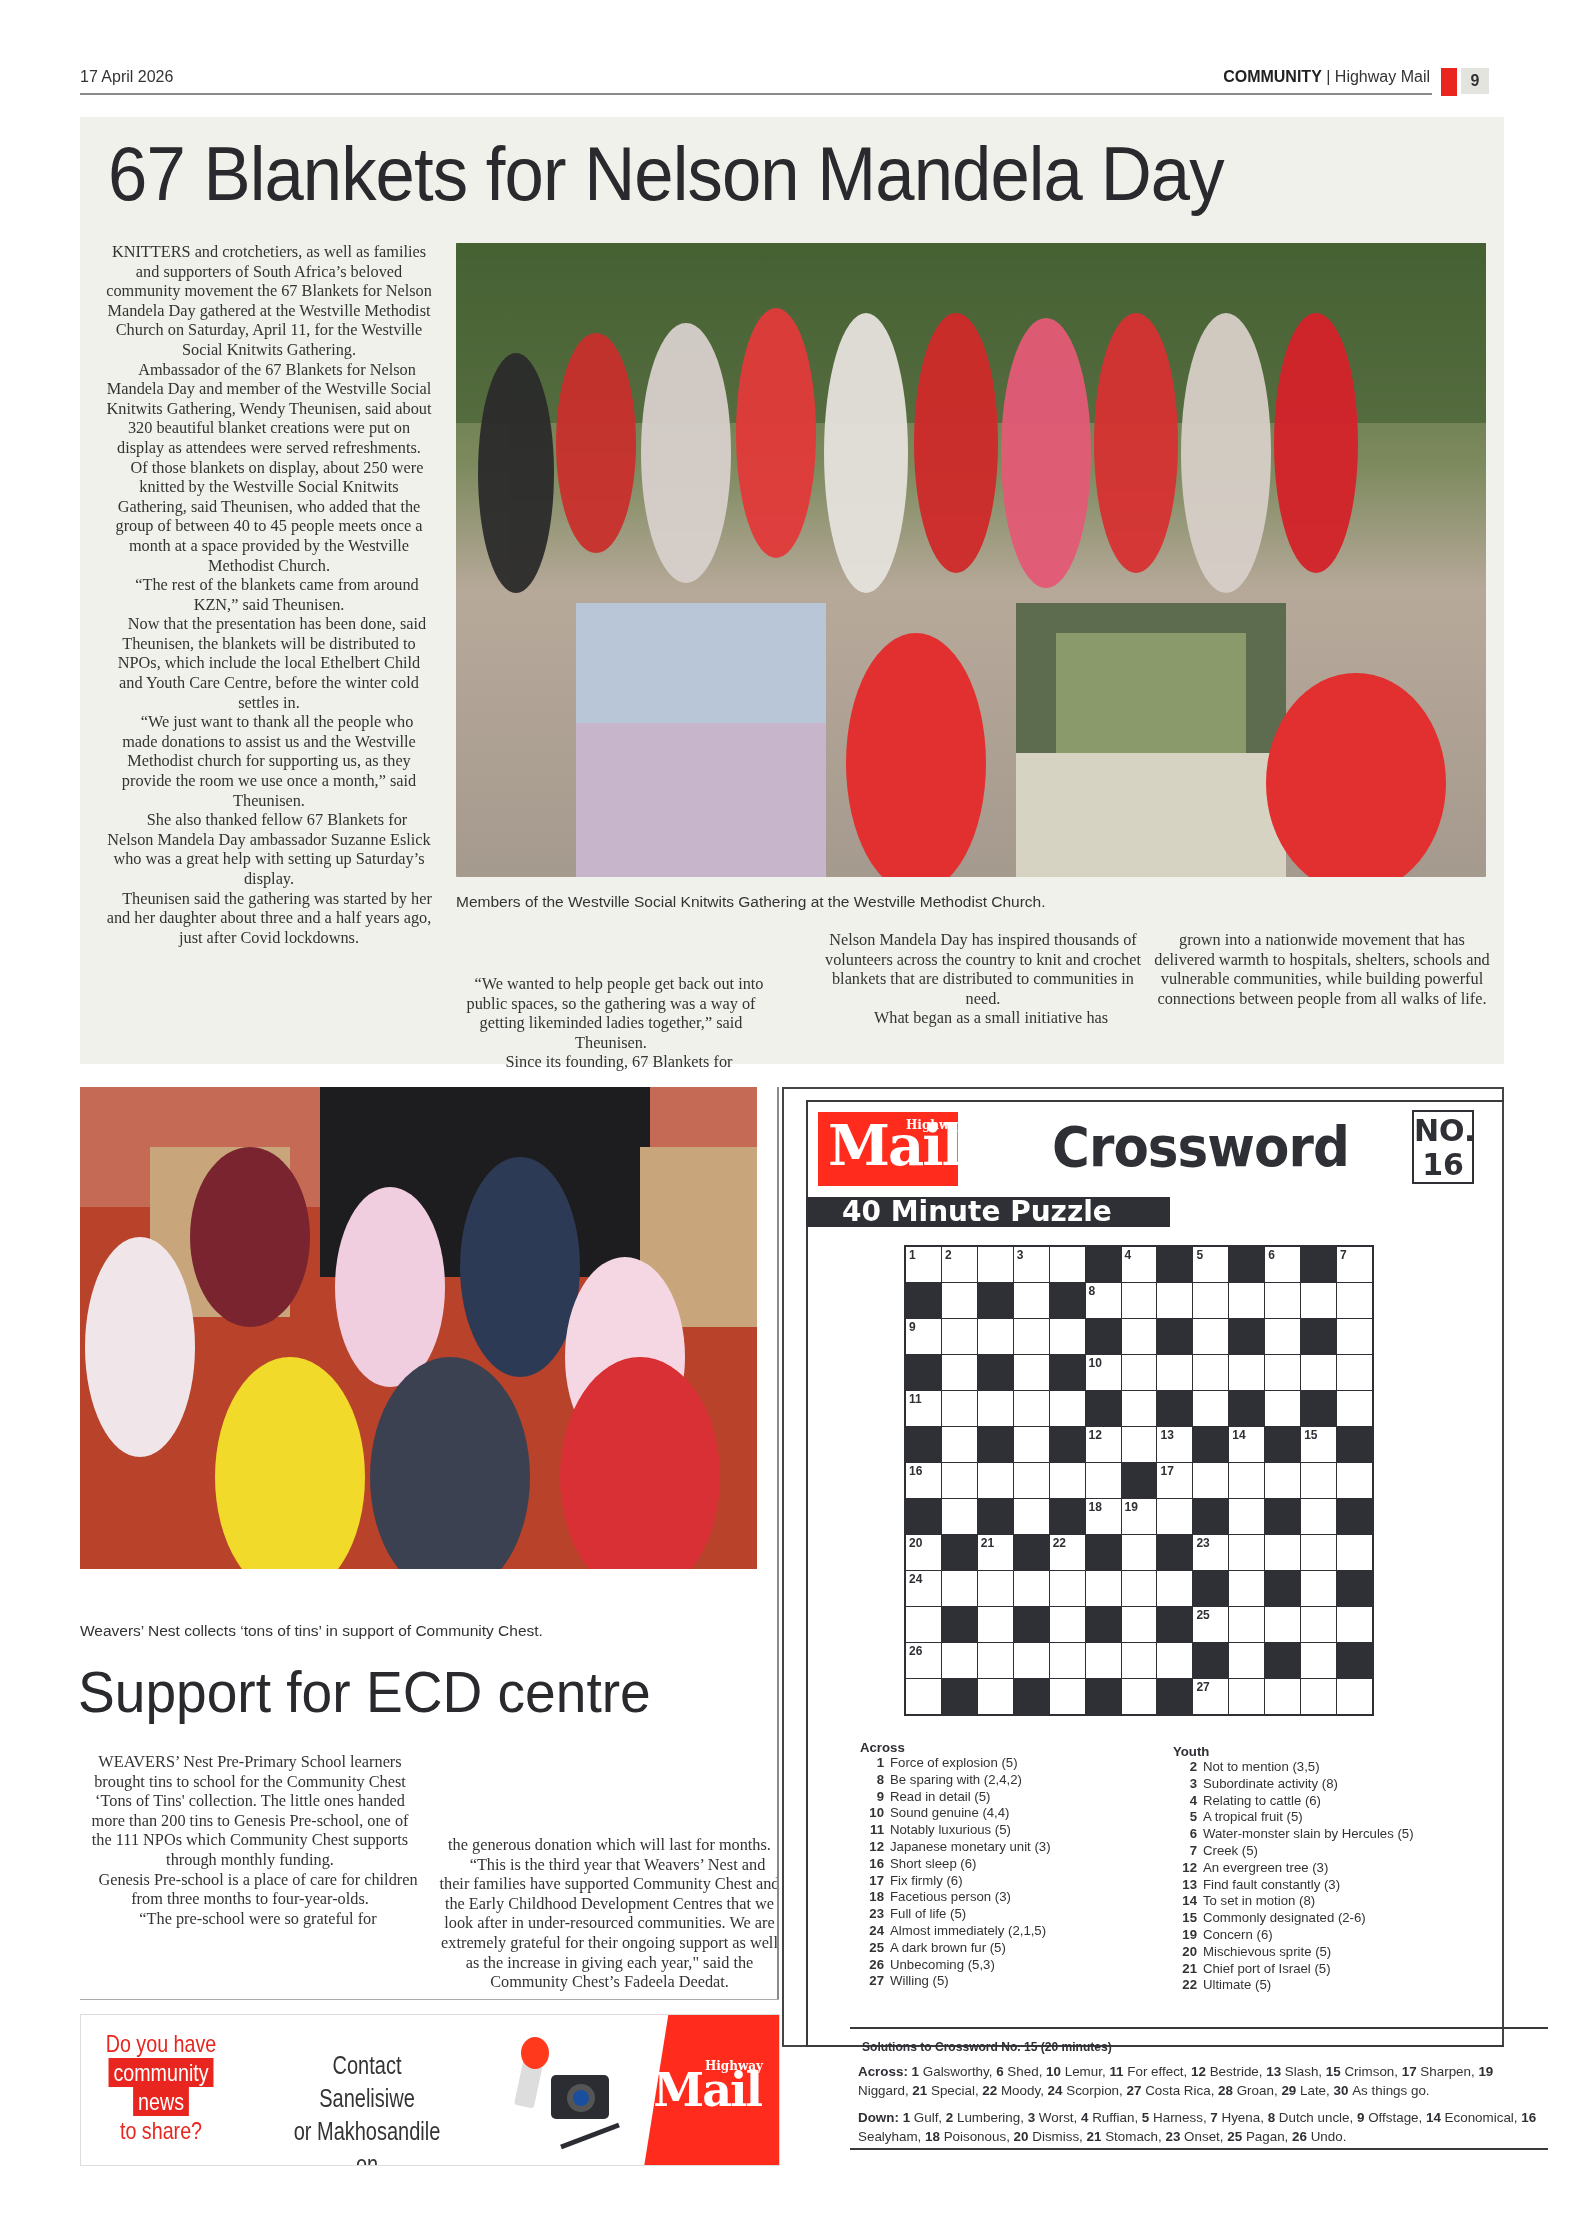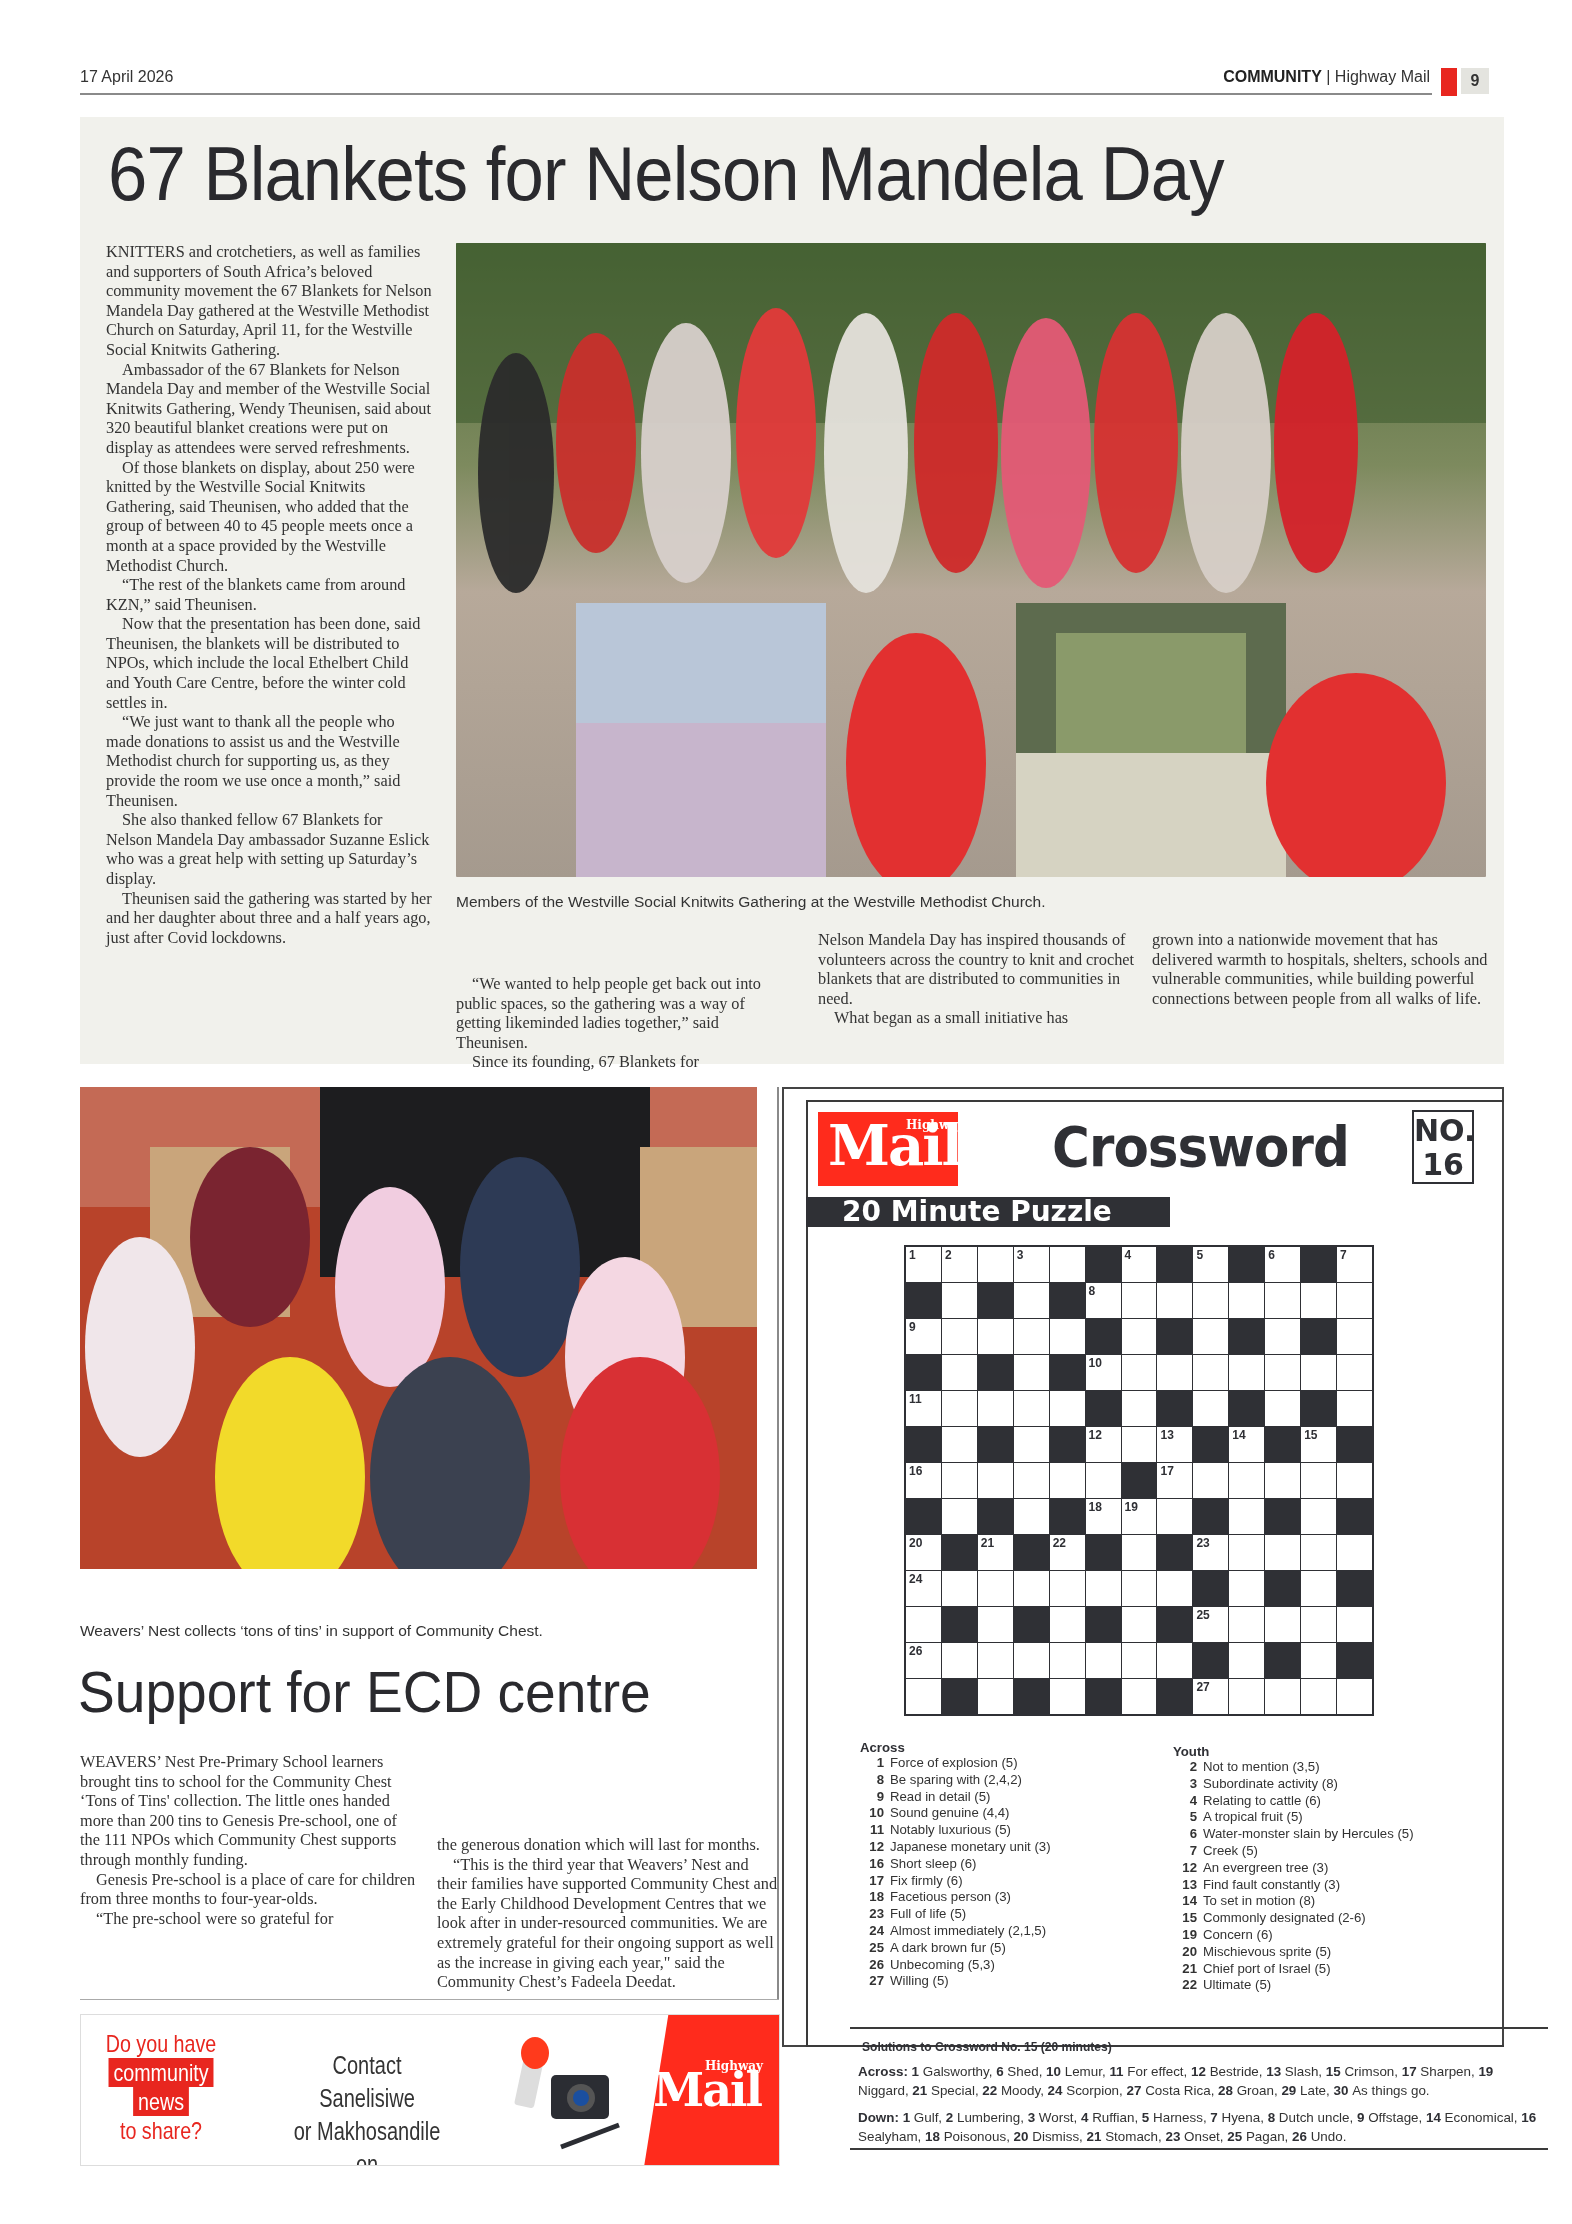--- a/index.html
+++ b/index.html
@@ -11,21 +11,21 @@
   .hdr-right { right: 142px; top: 68px; font: 16px "Liberation Sans", sans-serif; color: #333; }
   .hdr-right b { font-weight: 700; color: #222; }
   .hdr-rule { left: 80px; top: 93px; width: 1352px; height: 2px; background: #8a8a8a; }
   .hdr-red { left: 1441px; top: 68px; width: 16px; height: 28px; background: #e8261f; }
   .hdr-page { left: 1461px; top: 68px; width: 28px; height: 26px; background: #e4e4df; font: bold 16px "Liberation Sans", sans-serif; text-align: center; line-height: 26px; color: #333; }
 
   
   .top-article { left: 80px; top: 117px; width: 1424px; height: 947px; background: #f1f1ec; }
   .top-headline { left: 108px; top: 130px; font: 76px "Liberation Sans", sans-serif; letter-spacing: -1px; transform: scaleX(0.93); transform-origin: left top; color: #2a2a2e; white-space: nowrap; }
   .col-text { font-size: 16.3px; line-height: 19.6px; color: #333; }
-  .col-text p { text-indent: 16px; }
+  .col-text p { text-indent: 16px; text-align: center; }
   .col-text p.first { text-indent: 0; }
   .top-col1 { left: 106px; top: 242px; width: 326px; }
   .photo1 { left: 456px; top: 243px; width: 1030px; height: 634px; overflow: hidden; border-radius: 1px; }
   .caption { font: 15.5px "Liberation Sans", sans-serif; color: #333; }
   .caption1 { left: 456px; top: 893px; }
   .top-col2 { left: 456px; top: 930px; width: 310px; margin-top: 44px; }
   .top-col3 { left: 818px; top: 930px; width: 330px; }
   .top-col4 { left: 1152px; top: 930px; width: 340px; }
 
   
@@ -198,21 +198,21 @@
 <div class="abs cw-inner"></div>
 <div class="abs cw-logo">
   <span class="highway-word" style="left:88px;top:6px;">Highway</span>
   <span class="mail-word" style="left:10px;top:0px;">Mail</span>
 </div>
 <div class="abs cw-title">Crossword</div>
 <div class="abs cw-no">
   <div>NO.</div>
   <div>16</div>
 </div>
-<div class="abs cw-bar">20 Minute Puzzle</div>
+<div class="abs cw-bar">40 Minute Puzzle</div>
 <div class="abs cw-grid" id="cw-grid">
     <div class="cell">
       <span class="num">1</span>
     </div>
     <div class="cell">
       <span class="num">2</span>
     </div>
     <div class="cell"></div>
     <div class="cell">
       <span class="num">3</span>

